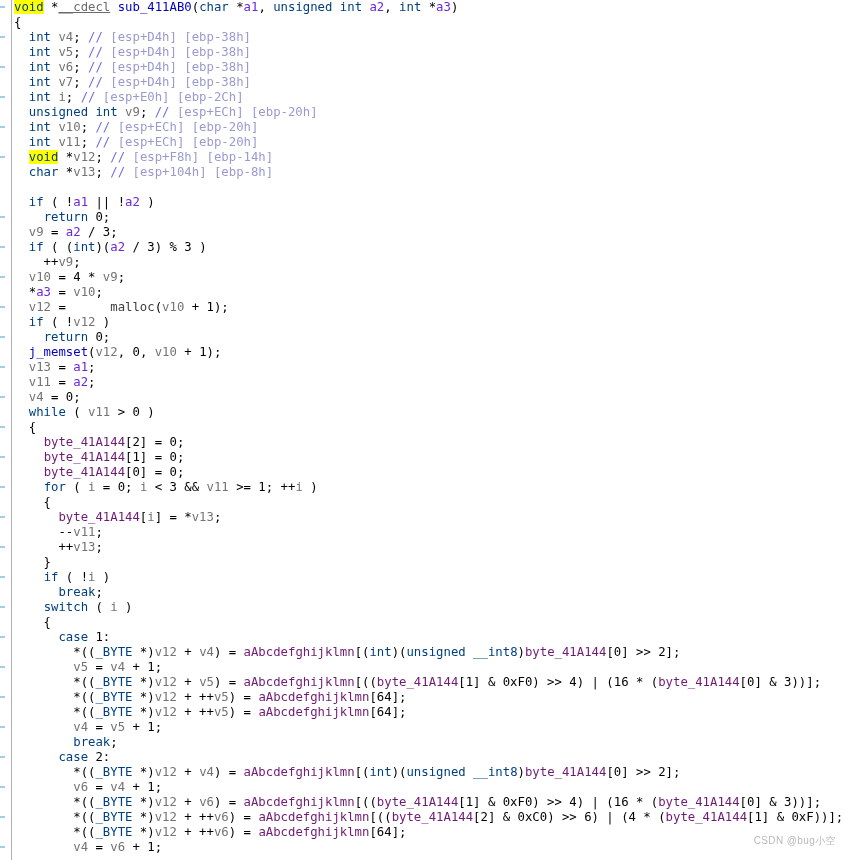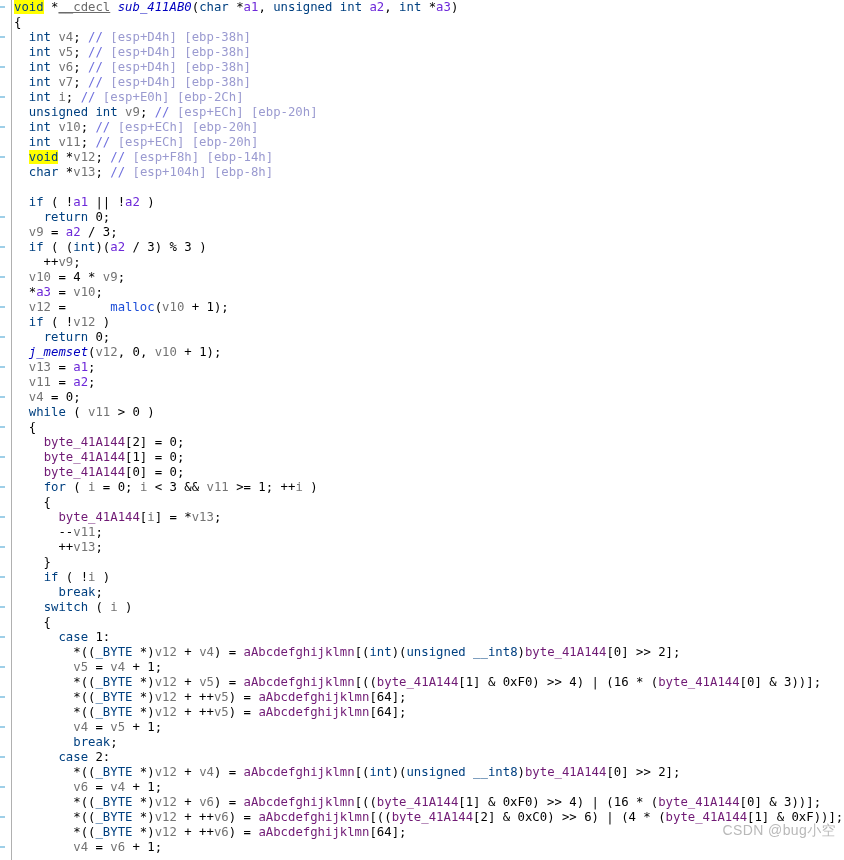--- a/index.html
+++ b/index.html
@@ -62,34 +62,34 @@
     height: 15px;
     white-space: pre;
   }
 
   
   .kw   { color: #004080; }        
   .kwg  { color: #6b6b6b; text-decoration: underline; }        
   .var  { color: #737373; }        
   .arg  { color: #6d28d9; }        
   .gsym { color: #701a75; }        
-  .fn   { color: #0000c0; font-style: italic; }        
-  .fnmag{ color: #1d4ed8; padding-left: 37px; }        
+  .fn   { color: #0000c0; }        
+  .fnmag{ color: #404040; padding-left: 37px; }        
   .pct  { color: #000000; }        
   .cmt  { color: #9a9ad0; text-align: center; }        
   .cmtd { color: #6f6fdd; }        
   .hl   { background: #ffff00; margin-top: 16px; }   
 
   
   .watermark {
     position: absolute;
     right: 8px;
-    bottom: 20px;
+    bottom: 12px;
     font-family: "Liberation Sans", sans-serif;
-    font-size: 14px;
+    font-size: 10px;
     color: #b9b9b9;
     letter-spacing: 0.4px;
     user-select: none;
   }
 </style>
 </head>
 <body>
 
 <div id="app">
 

